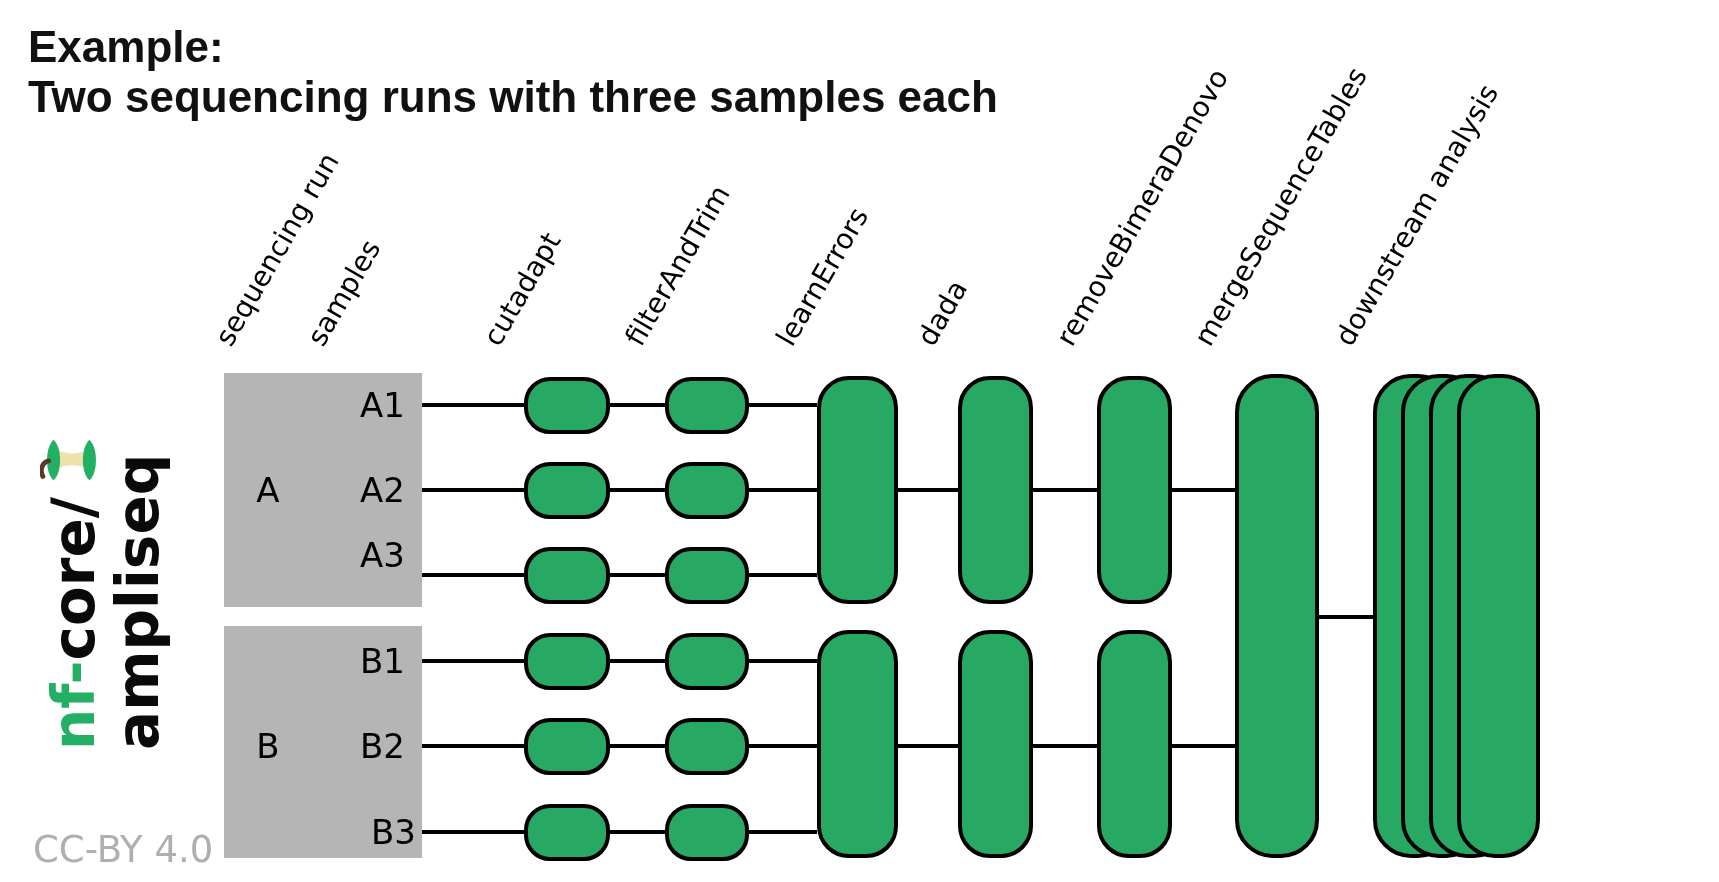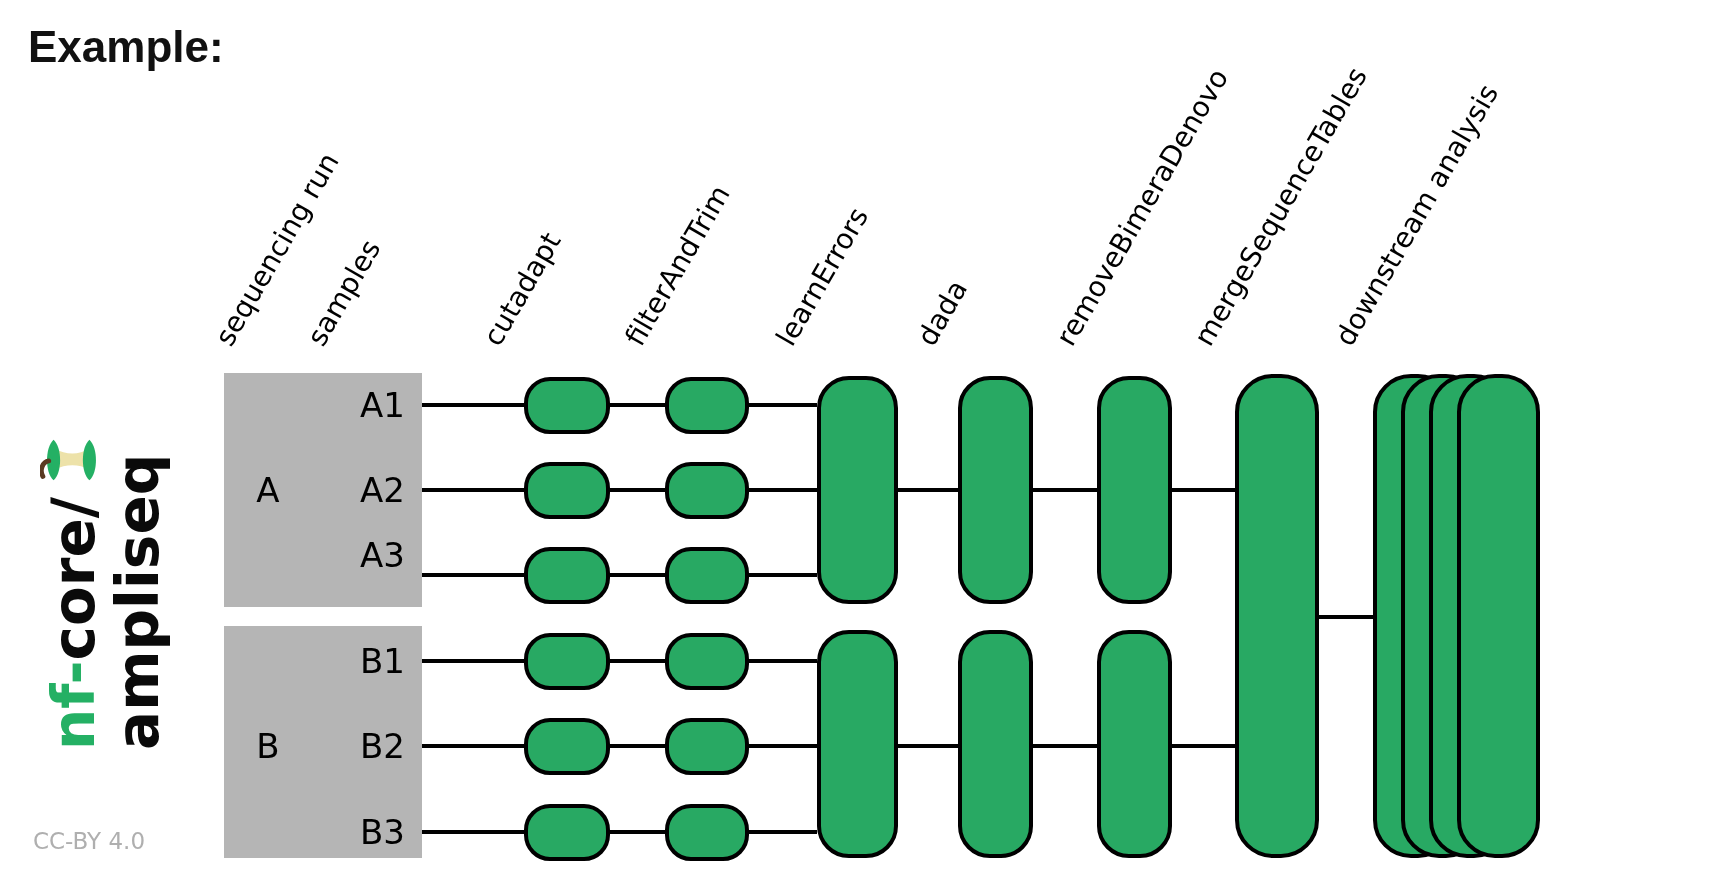--- a/index.html
+++ b/index.html
@@ -8,34 +8,34 @@
   .title{position:absolute;left:28px;top:22px;font-family:"Liberation Sans",sans-serif;
          font-weight:bold;font-size:44px;line-height:50px;color:#111;white-space:pre;}
   .col-label{position:absolute;height:34px;line-height:34px;font-size:28px;color:#000;
              transform-origin:0 100%;transform:rotate(-60deg);white-space:nowrap;}
   .run-box{position:absolute;background:#B5B5B5;}
   .run-letter{position:absolute;font-size:34px;color:#000;transform:translate(-50%,-50%);}
   .sample-label{position:absolute;font-size:34px;color:#000;text-align:right;width:90px;
                 transform:translateY(-50%);}
   .connector{position:absolute;height:4px;background:#000;}
   .node{position:absolute;border:4px solid #000;box-sizing:border-box;}
-  .license{position:absolute;left:33px;top:828px;font-size:23px;color:#AFAFAF;}
+  .license{position:absolute;left:33px;top:828px;font-size:37px;color:#AFAFAF;}
   .logo{position:absolute;left:-80px;top:495px;width:375px;height:135px;
         transform:rotate(-90deg);font-weight:bold;font-size:58px;line-height:64px;
         white-space:nowrap;}
   .logo .gtxt{color:#24B064;}
   .logo .btxt{color:#0a0a0a;}
   .logo svg{vertical-align:-8px;margin-left:6px;}
 </style>
 </head>
 <body>
 
 <div id="stage">
 
-  <div class="title"><span>Example:</span><br></div>
+  <div class="title"><span>Example:</span><br><span>Two sequencing runs with three samples each</span></div>
 
   <div class="logo">
     <div><span class="gtxt">nf-</span><span class="btxt">core/</span><svg width="62" height="62" viewBox="0 0 64 64">
         <path d="M22,15 L44,15 C37,27 37,40 44,51 L22,51 C28,40 28,27 22,15 Z" fill="#EDE2A9"></path>
         <path d="M11,14 C19,5 45,5 53,14 C45,23 19,23 11,14 Z" fill="#24B064"></path>
         <path d="M11,51 C19,42 45,42 53,51 C45,60 19,60 11,51 Z" fill="#24B064"></path>
         <path d="M31,9 C30,3 22,-1 15,3" fill="none" stroke="#5A3A22" stroke-width="5" stroke-linecap="round"></path>
       </svg></div>
     <div class="btxt">ampliseq</div>
   </div>
@@ -85,21 +85,21 @@
       <div class="connector" style="left: 610px; top: 659px; width: 55px;"></div>
       <div class="connector" style="left: 749px; top: 659px; width: 68px;"></div>
       <div class="node" style="left: 524px; top: 632.5px; width: 86px; height: 57px; border-radius: 26px; background: rgb(40, 169, 99);"></div>
       <div class="node" style="left: 665px; top: 632.5px; width: 84px; height: 57px; border-radius: 26px; background: rgb(40, 169, 99);"></div>
       <div class="sample-label" style="left: 315px; top: 746px;">B2</div>
       <div class="connector" style="left: 422px; top: 744px; width: 102px;"></div>
       <div class="connector" style="left: 610px; top: 744px; width: 55px;"></div>
       <div class="connector" style="left: 749px; top: 744px; width: 68px;"></div>
       <div class="node" style="left: 524px; top: 717.5px; width: 86px; height: 57px; border-radius: 26px; background: rgb(40, 169, 99);"></div>
       <div class="node" style="left: 665px; top: 717.5px; width: 84px; height: 57px; border-radius: 26px; background: rgb(40, 169, 99);"></div>
-      <div class="sample-label" style="left: 315px; top: 832px;">B3</div>
+      <div class="sample-label" style="left: 326px; top: 832px;">B3</div>
       <div class="connector" style="left: 422px; top: 830px; width: 102px;"></div>
       <div class="connector" style="left: 610px; top: 830px; width: 55px;"></div>
       <div class="connector" style="left: 749px; top: 830px; width: 68px;"></div>
       <div class="node" style="left: 524px; top: 803.5px; width: 86px; height: 57px; border-radius: 26px; background: rgb(40, 169, 99);"></div>
       <div class="node" style="left: 665px; top: 803.5px; width: 84px; height: 57px; border-radius: 26px; background: rgb(40, 169, 99);"></div>
       <div class="connector" style="left: 898px; top: 744px; width: 60px;"></div>
       <div class="connector" style="left: 1033px; top: 744px; width: 64px;"></div>
       <div class="connector" style="left: 1172px; top: 744px; width: 63px;"></div>
       <div class="node" style="left: 817px; top: 630px; width: 81px; height: 228px; border-radius: 32px; background: rgb(40, 169, 99);"></div>
       <div class="node" style="left: 958px; top: 630px; width: 75px; height: 228px; border-radius: 32px; background: rgb(40, 169, 99);"></div>

